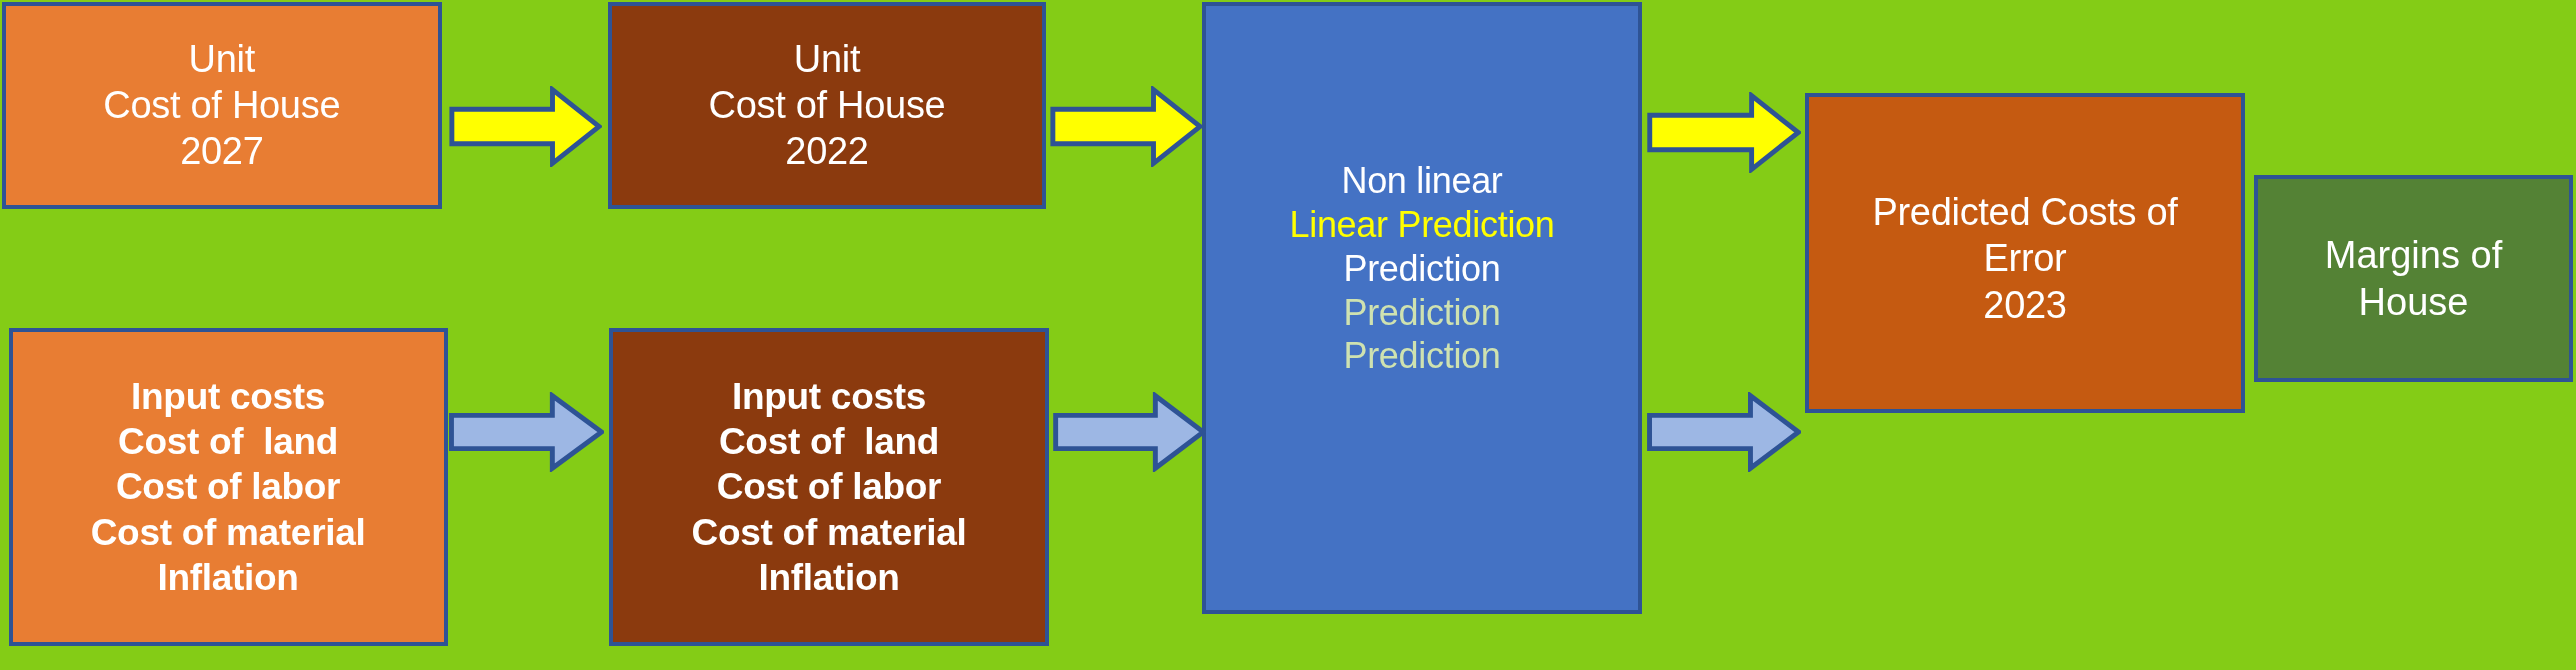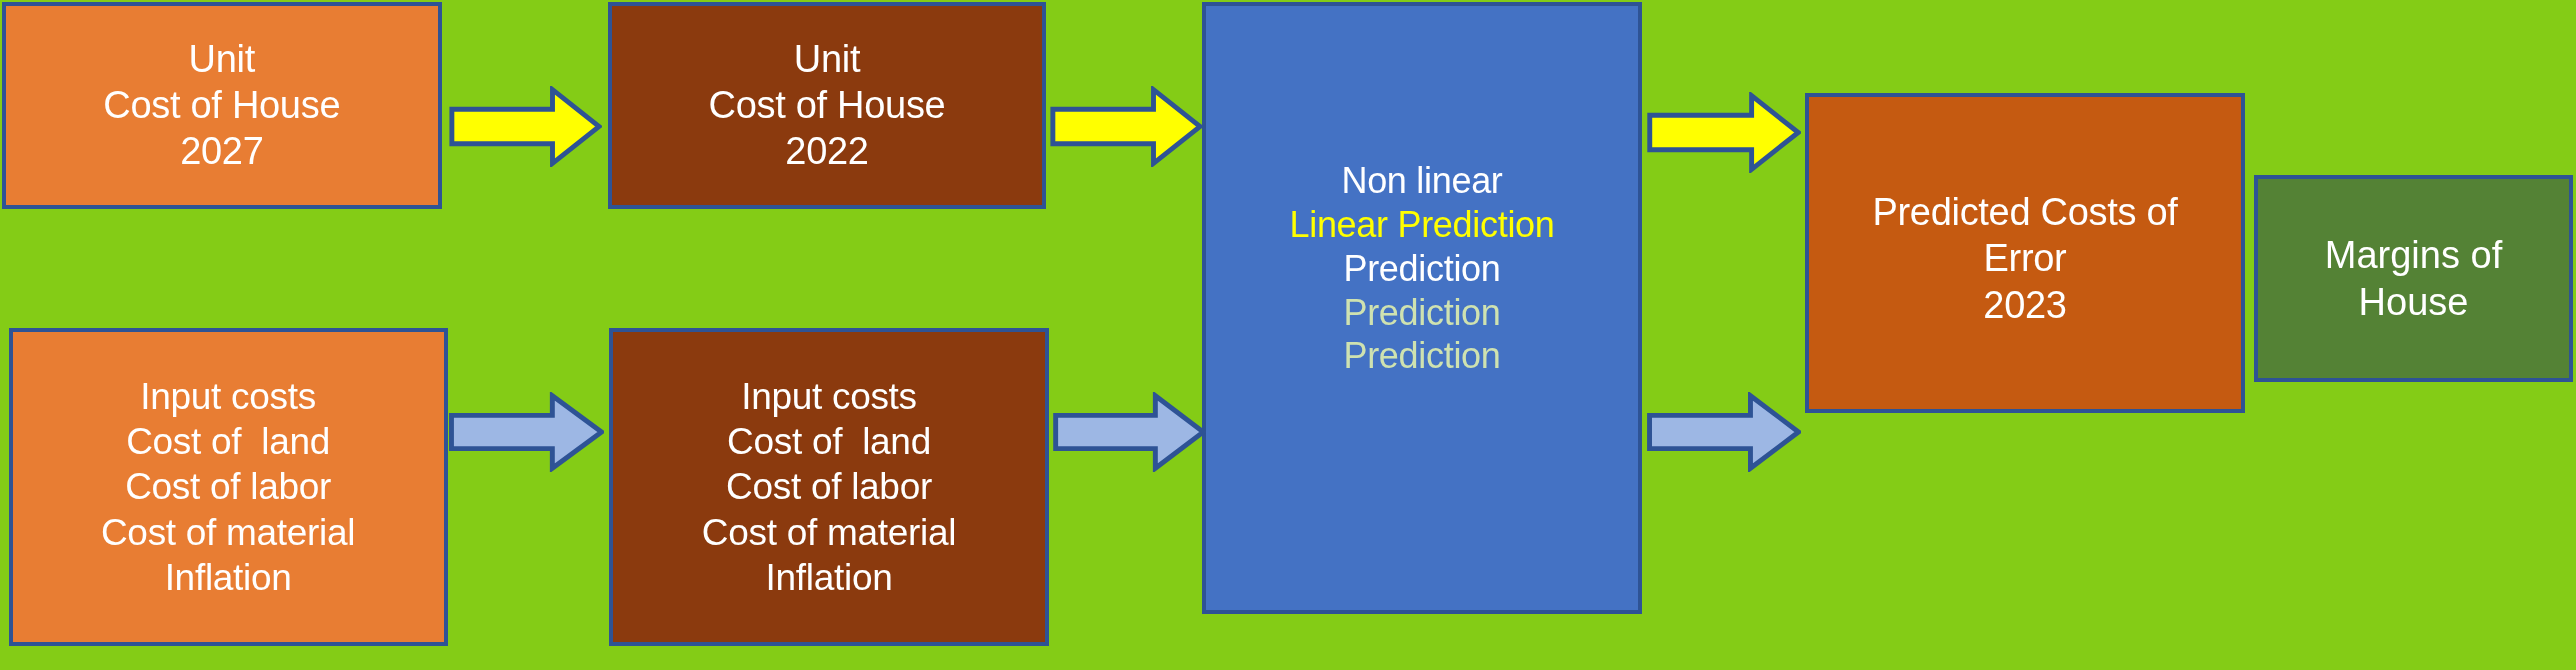--- a/index.html
+++ b/index.html
@@ -42,21 +42,21 @@
   }
 
   .box-orange-light { background: #E87D33; }
   .box-brown        { background: #8B3A0E; }
   .box-blue         { background: #4472C4; }
   .box-orange-dark  { background: #C55A11; }
   .box-green        { background: #548235; }
 
   
   .fs-top    { font-size: 38px; }
-  .fs-bottom { font-size: 37px; }
+  .fs-bottom { font-size: 37px; font-weight: bold; }
   .fs-pred   { font-size: 36px; }
   .fs-out    { font-size: 38px; }
   .fs-margin { font-size: 38px; letter-spacing: 0px; }
 
   
   .box-blue {
     justify-content: flex-start;
     padding-top: 153px;
   }
   .box-orange-dark {

